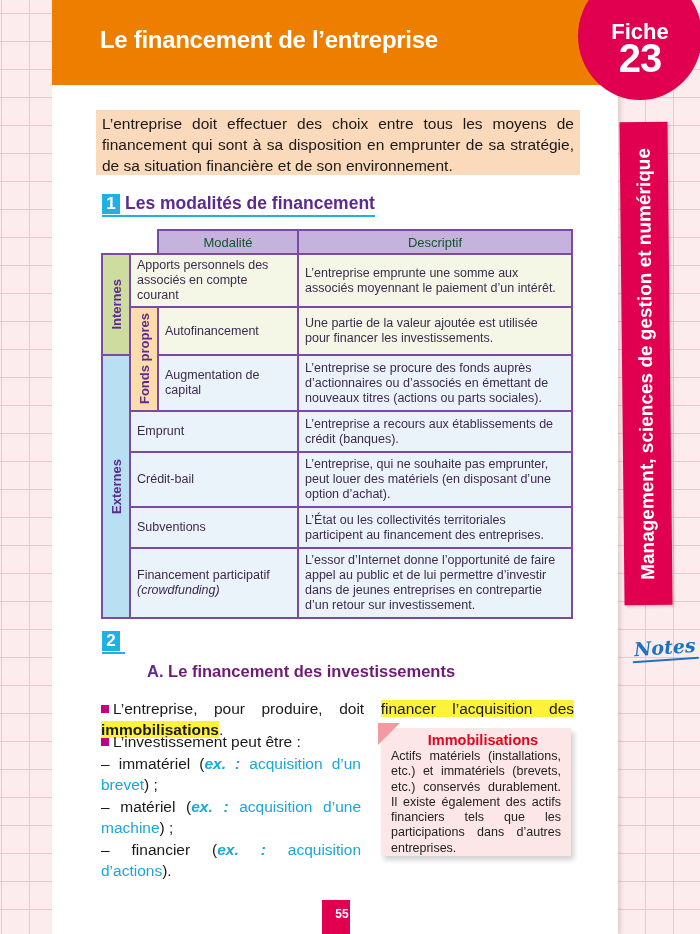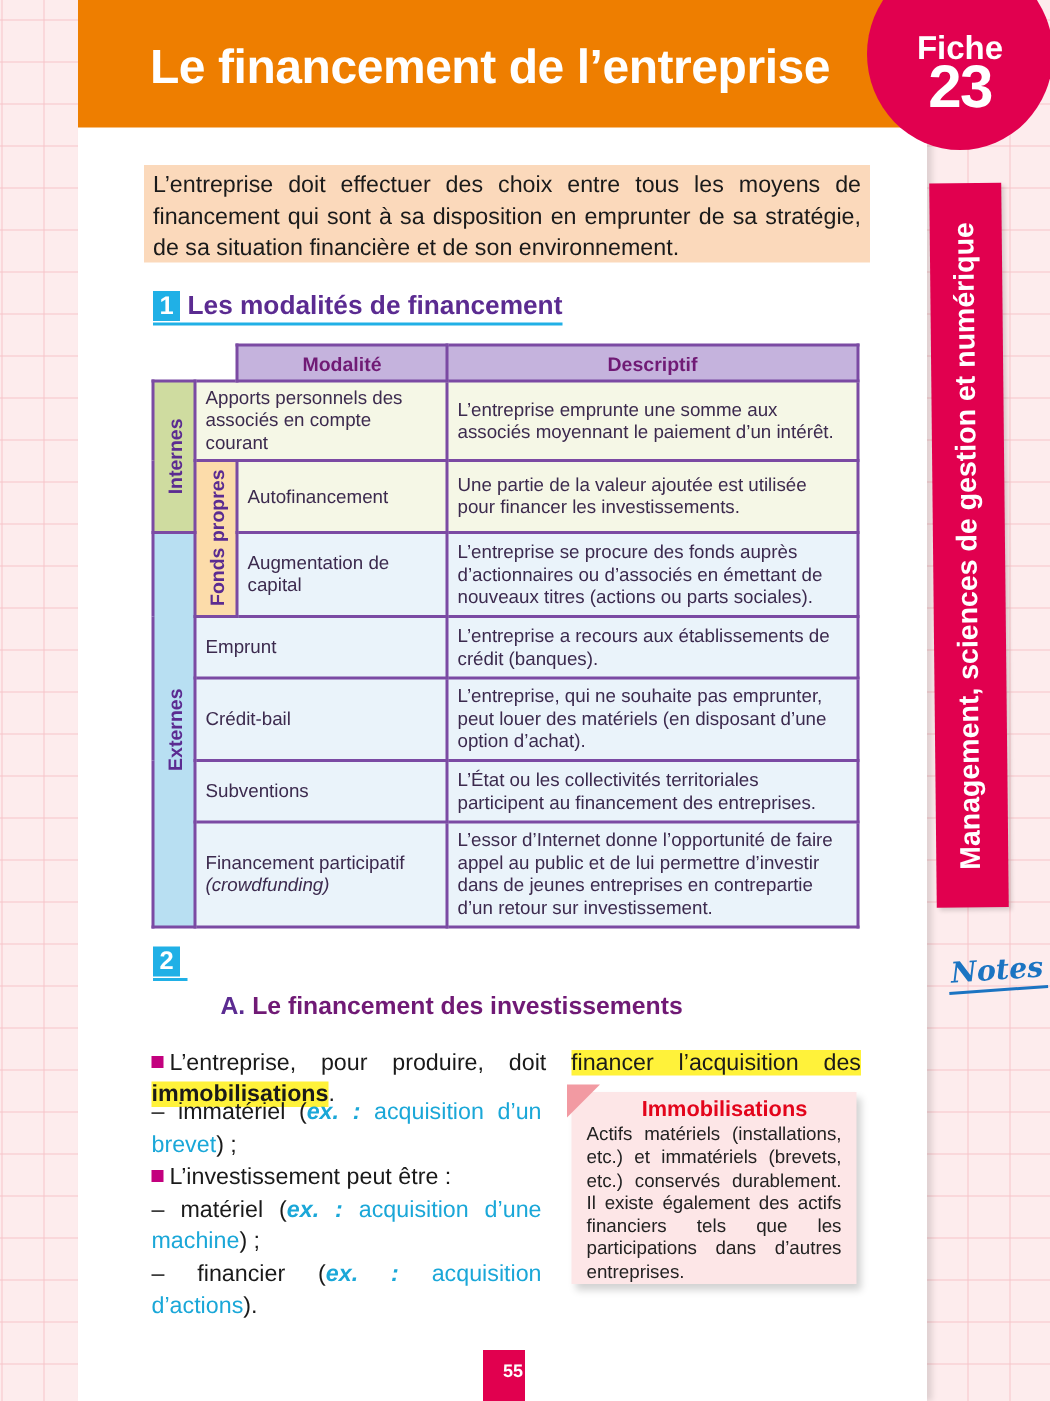--- a/index.html
+++ b/index.html
@@ -19,21 +19,21 @@
     position: absolute; left: 52px; top: 0; width: 566px; height: 934px;
     background: #fff;
     box-shadow: 3px 0 4px rgba(0,0,0,0.12);
   }
   .header {
     position: absolute; left: 52px; top: 0; width: 560px; height: 85px;
     background: #ee7e00;
   }
   .header h1 {
     position: absolute; left: 48px; top: 26px;
-    color: #fff; font-size: 32px; font-weight: bold; letter-spacing: -0.3px;
+    color: #fff; font-size: 24px; font-weight: bold; letter-spacing: -0.3px;
     font-family: "Liberation Sans", sans-serif;
   }
   .fiche {
     position: absolute; left: 578px; top: -28px; width: 124px; height: 128px;
     border-radius: 50%; background: #e1004f; color: #fff; text-align: center;
   }
   .fiche .lbl { position: absolute; left: 0; right: 0; top: 47px; font-size: 22px; font-weight: bold; }
   .fiche .num { position: absolute; left: 0; right: 0; top: 64px; font-size: 40px; font-weight: bold; letter-spacing: -1px; }
 
   .side-tab {
@@ -70,21 +70,21 @@
     width: 18px; height: 20px; text-align: center; line-height: 20px; margin-right: 5px;
   }
   .section-title .txt { color: #5b2b91; font-weight: bold; font-size: 17.5px; }
 
   table.fin {
     position: absolute; left: 101px; top: 229px; width: 472px;
     border-collapse: collapse; font-size: 12.5px; line-height: 15px;
   }
   table.fin td, table.fin th { border: 2px solid #7b4aa3; }
   table.fin th {
-    background: #c5b3dd; color: #701a75; font-weight: bold; height: 24px;
+    background: #c5b3dd; color: #14532d; font-weight: normal; height: 24px;
     text-align: center; font-size: 13px;
   }
   table.fin td { padding: 3px 6px; color: #3c2a4e; vertical-align: middle; }
   table.fin td.empty { border: none; background: transparent; }
   .green-cell { background: #f5f7e6; }
   .blue-cell { background: #eaf3fa; }
   .vlabel {
     writing-mode: vertical-rl; transform: rotate(180deg);
     font-weight: bold; color: #5b2b91; text-align: center; white-space: nowrap; font-size: 13px;
   }
@@ -220,22 +220,22 @@
 <div class="subhead">
   <span class="letter">A.</span>
   <span class="t">Le financement des investissements</span>
 </div>
 
 <div class="para" style="top:687px; text-align:justify;">
   <span class="bullet-sq"></span><span>L’entreprise, pour produire, doit </span><span class="hl"><span>financer l’acquisition des </span><b>immobilisations</b></span><span>.</span>
 </div>
 
 <div class="list" id="invlist">
-  <div><span>– immatériel (</span><span class="ex"><b>ex. :</b><span> acquisition d’un brevet</span></span><span>) ;</span></div>
-<div><span class="bullet-sq"></span><span>L’investissement peut être :</span></div>
+  <div><span class="bullet-sq"></span><span>L’investissement peut être :</span></div>
+<div><span>– immatériel (</span><span class="ex"><b>ex. :</b><span> acquisition d’un brevet</span></span><span>) ;</span></div>
     <div><span>– matériel (</span><span class="ex"><b>ex. :</b><span> acquisition d’une machine</span></span><span>) ;</span></div>
     <div><span>– financier (</span><span class="ex"><b>ex. :</b><span> acquisition d’actions</span></span><span>).</span></div>
   </div>
 
 <div class="def-box">
   <div class="corner"></div>
   <div class="title">Immobilisations</div>
   <div class="body">Actifs matériels (installations, etc.) et immatériels (brevets, etc.) conservés durablement. Il existe également des actifs financiers tels que les participations dans d’autres entreprises.</div>
 </div>
 

